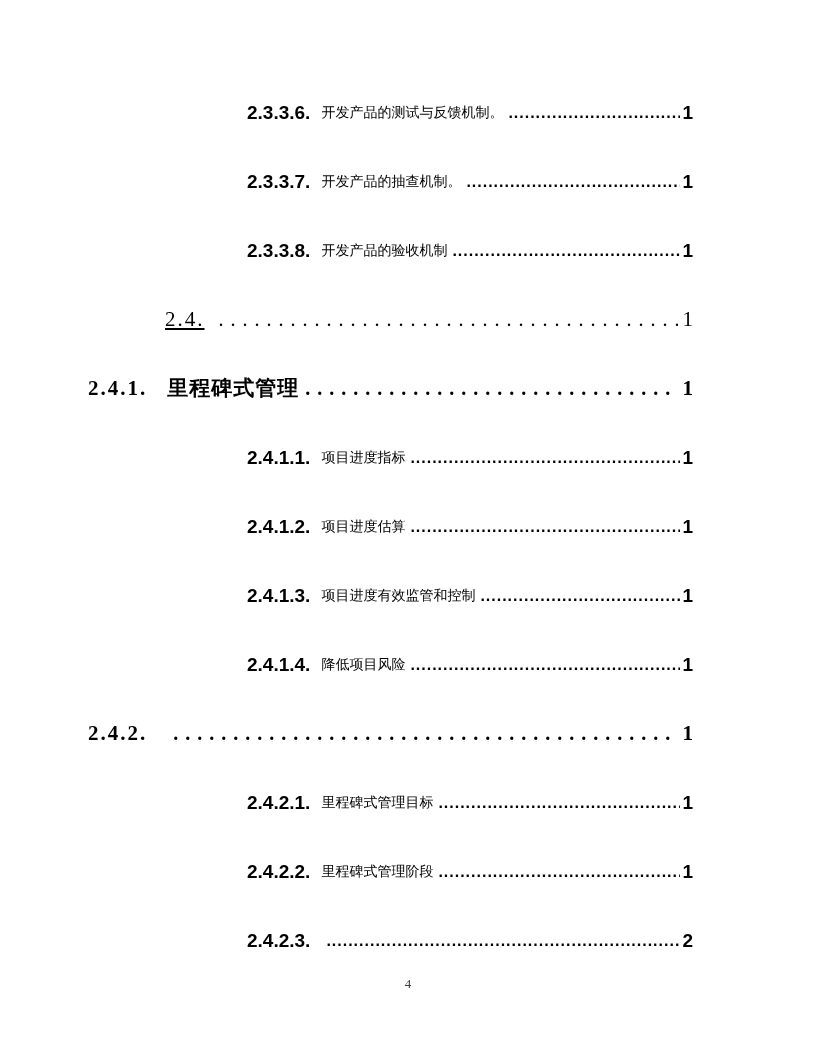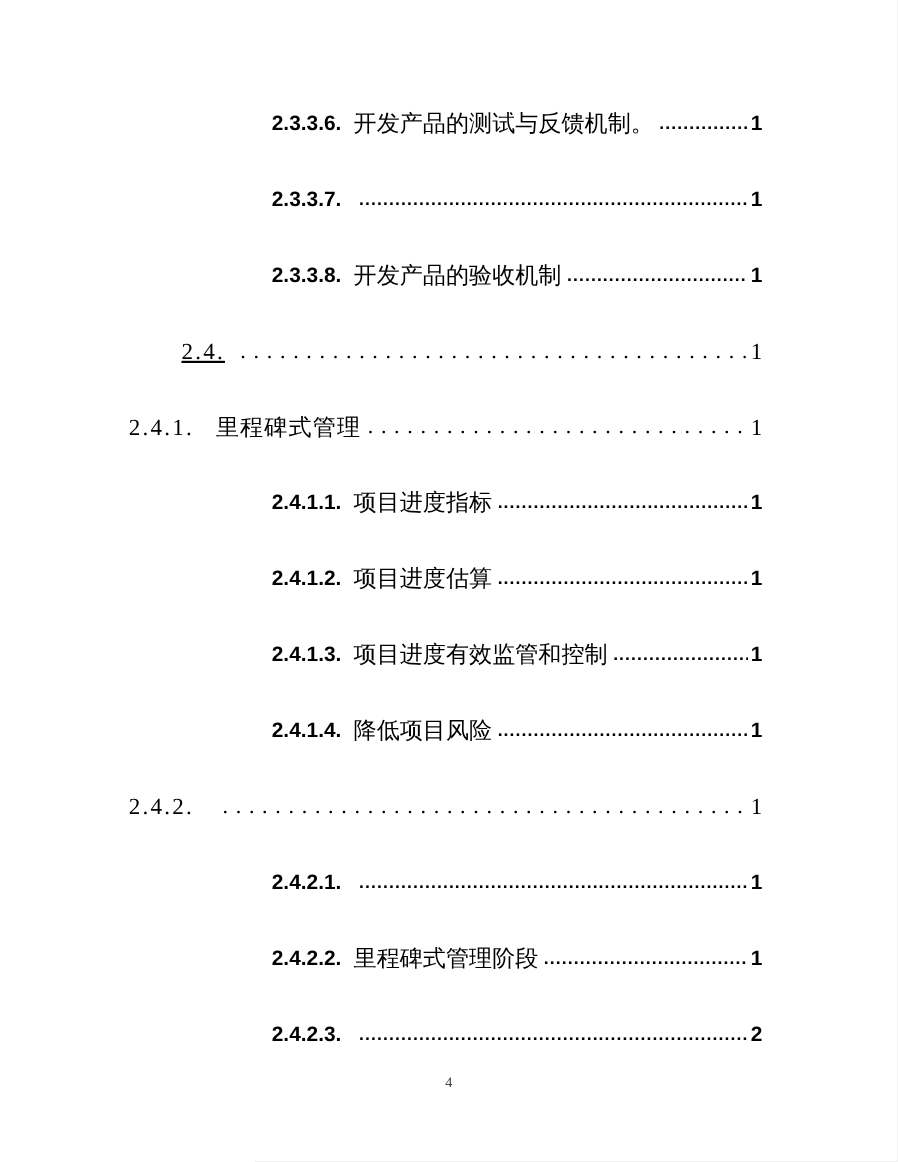--- a/index.html
+++ b/index.html
@@ -24,21 +24,21 @@
     height: 69px;
     line-height: 69px;
     padding-right: 123px;
     box-sizing: border-box;
     cursor: pointer;
   }
   .row span { display: block; white-space: nowrap; }
 
   
   .lvl2 { padding-left: 165px; }
-  .lvl3 { padding-left: 117px; }
+  .lvl3 { padding-left: 88px; font-weight: bold; }
   .lvl4 { padding-left: 247px; }
 
   
   .lvl2 .num, .lvl3 .num {
     font-size: 21px;
     letter-spacing: 2px;
   }
   .lvl2 .num { margin-right: 8px; text-decoration: underline; }
   .lvl3 .num { margin-right: 20px; }
   .lvl2 .title, .lvl3 .title { font-size: 21px; letter-spacing: 1px; }
@@ -49,21 +49,21 @@
   }
   .lvl2 .pg, .lvl3 .pg { font-size: 21px; margin-left: 5px; }
 
   
   .lvl4 .num {
     font-family: "Liberation Sans", sans-serif;
     font-weight: 700;
     font-size: 19px;
     margin-right: 11px;
   }
-  .lvl4 .title { font-size: 21px; }
+  .lvl4 .title { font-size: 14px; }
   .lvl4 .leader {
     font-family: "Liberation Sans", sans-serif;
     font-weight: 700;
     font-size: 16px;
     letter-spacing: 1px;
     padding-left: 5px;
   }
   .lvl4 .pg {
     font-family: "Liberation Sans", sans-serif;
     font-weight: 700;
@@ -97,20 +97,21 @@
 
     <div class="row lvl4">
       <span class="num">2.3.3.6.</span>
       <span class="title">开发产品的测试与反馈机制。</span>
       <span class="leader">............................................................................................................................................................................................................................</span>
       <span class="pg">1</span>
     </div>
 
     <div class="row lvl4">
       <span class="num">2.3.3.7.</span>
+      <span class="title">开发产品的抽查机制。</span>
       <span class="leader">............................................................................................................................................................................................................................</span>
       <span class="pg">1</span>
     </div>
 
     <div class="row lvl4">
       <span class="num">2.3.3.8.</span>
       <span class="title">开发产品的验收机制</span>
       <span class="leader">............................................................................................................................................................................................................................</span>
       <span class="pg">1</span>
     </div>
@@ -157,20 +158,21 @@
     </div>
 
     <div class="row lvl3">
       <span class="num">2.4.2.</span>
       <span class="leader">............................................................................................................................................................................................................................</span>
       <span class="pg">1</span>
     </div>
 
     <div class="row lvl4">
       <span class="num">2.4.2.1.</span>
+      <span class="title">里程碑式管理目标</span>
       <span class="leader">............................................................................................................................................................................................................................</span>
       <span class="pg">1</span>
     </div>
 
     <div class="row lvl4">
       <span class="num">2.4.2.2.</span>
       <span class="title">里程碑式管理阶段</span>
       <span class="leader">............................................................................................................................................................................................................................</span>
       <span class="pg">1</span>
     </div>

